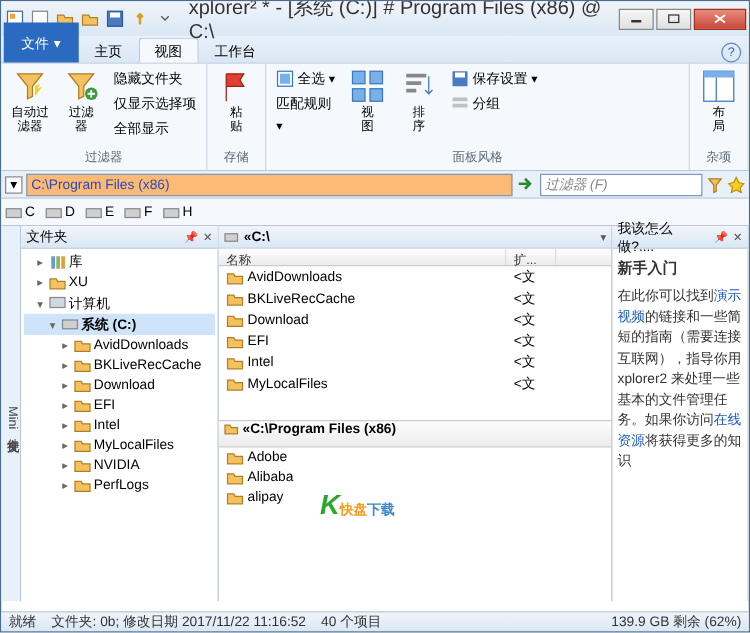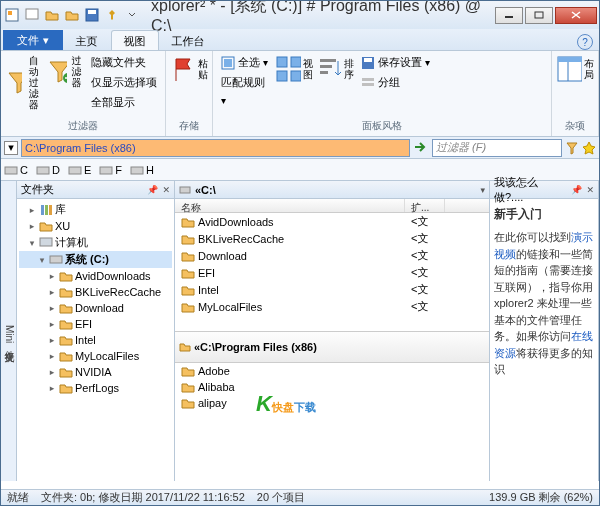--- a/index.html
+++ b/index.html
@@ -5,29 +5,29 @@
 *{margin:0;padding:0;box-sizing:border-box;font-family:"Microsoft YaHei","Segoe UI",Tahoma,sans-serif;font-size:11px;}
 body{width:600px;height:506px;background:#fff;overflow:hidden;border:1px solid #4a6c8f;position:relative;}
 .titlebar{height:28px;background:linear-gradient(#f0f4fa,#dae7f5);display:flex;align-items:center;padding:0 2px;}
 .titlebar .qat{display:flex;gap:2px;align-items:center;}
 .titlebar .qat-btn{width:18px;height:18px;display:flex;align-items:center;justify-content:center;}
 .titlebar .title{flex:1;margin-left:10px;color:#333;font-size:16px;}
 .winbtns{display:flex;}
 .winbtn{width:28px;height:17px;border:1px solid #888;margin-left:2px;display:flex;align-items:center;justify-content:center;background:linear-gradient(#f6f6f6,#e0e0e0);}
 .winbtn.close{background:linear-gradient(#e98a7c,#c94a3a);border-color:#a03020;color:#fff;width:42px;}
 .ribbon-tabs{height:22px;background:linear-gradient(#e8f0fa,#dae7f5);display:flex;align-items:flex-end;padding-left:2px;border-bottom:1px solid #b8c8d8;}
-.filemenu{background:#2a6ac0;color:#fff;padding:3px 14px;height:20px;display:flex;align-items:center;}
+.filemenu{background:#2a6ac0;color:#fff;padding:3px 14px;height:32px;display:flex;align-items:center;}
 .tab{padding:3px 12px;height:20px;border:1px solid transparent;border-bottom:none;cursor:pointer;}
 .tab.active{background:#f5f8fc;border-color:#b8c8d8;border-top-left-radius:3px;border-top-right-radius:3px;}
 .ribbon-help{margin-left:auto;margin-right:6px;width:16px;height:16px;border:1px solid #5a8ac8;border-radius:8px;color:#2a6ac0;display:flex;align-items:center;justify-content:center;font-size:10px;}
 .ribbon{height:86px;background:#f5f8fc;border-bottom:1px solid #b8c8d8;display:flex;}
 .rgroup{border-right:1px solid #d0d8e0;padding:2px 4px;display:flex;flex-direction:column;}
 .rgroup-body{flex:1;display:flex;gap:3px;align-items:flex-start;}
 .rgroup-label{text-align:center;color:#5a6a7a;font-size:10px;padding:1px 0;}
-.rbtn-large{width:38px;display:flex;flex-direction:row;align-items:center;gap:2px;padding:2px 0;}
+.rbtn-large{width:38px;display:flex;flex-direction:column;align-items:center;gap:2px;padding:2px 0;}
 .rbtn-large .icon{width:28px;height:28px;}
 .rbtn-large .lbl{font-size:10px;text-align:center;line-height:1.1;}
 .rbtn-stack{display:flex;flex-direction:column;gap:1px;}
 .rbtn-small{display:flex;align-items:center;gap:3px;padding:2px 4px;white-space:nowrap;font-size:10px;}
 .rbtn-small .icon{width:14px;height:14px;}
 .addressbar{height:22px;background:#e8f0fa;border-bottom:1px solid #b8c8d8;display:flex;align-items:center;padding:0 3px;gap:3px;}
 .addr-dd{width:14px;height:14px;border:1px solid #888;background:#fff;display:flex;align-items:center;justify-content:center;}
 .addr-input{flex:1;height:18px;border:1px solid #7a9ac0;background:#fdba74;color:#2a4ac0;padding:0 3px;display:flex;align-items:center;}
 .addr-go{width:16px;height:16px;color:#2a8a2a;}
 .filter-input{width:130px;height:18px;border:1px solid #7a9ac0;background:#fff;color:#888;padding:0 3px;display:flex;align-items:center;font-style:italic;}
@@ -50,21 +50,21 @@
 .list-cols{height:14px;background:linear-gradient(#fdfdfd,#ececec);border-bottom:1px solid #ccc;display:flex;}
 .list-col{border-right:1px solid #ddd;padding:2px 6px;font-size:10px;color:#333;}
 .list-rows{flex:1;overflow:hidden;}
 .list-row{display:flex;align-items:center;padding:1px 0;}
 .list-row .cell{display:flex;align-items:center;gap:3px;padding:0 6px;overflow:hidden;}
 .list-row .icon{width:14px;height:14px;}
 .helppane{width:110px;border-left:1px solid #b8c8d8;}
 .help-body{padding:6px 4px;font-size:10px;line-height:1.5;color:#333;}
 .help-body h3{font-size:12px;margin-bottom:6px;}
 .help-body a{color:#1a5ac0;text-decoration:none;}
-.bottom-header{height:32px;background:linear-gradient(#fdfdfd,#ececec);border-top:1px solid #ccc;border-bottom:1px solid #ccc;display:flex;align-items:center;padding:0 4px;font-size:10px;font-weight:bold;}
+.bottom-header{height:22px;background:linear-gradient(#fdfdfd,#ececec);border-top:1px solid #ccc;border-bottom:1px solid #ccc;display:flex;align-items:flex-start;padding:0 4px;font-size:10px;font-weight:bold;}
 .statusbar{position:absolute;bottom:0;left:0;right:0;height:16px;background:linear-gradient(#f0f4fa,#dae7f5);border-top:1px solid #b8c8d8;display:flex;align-items:center;padding:0 6px;font-size:10px;gap:12px;color:#333;}
 .statusbar .seg{white-space:nowrap;}
 .statusbar .spacer{flex:1;}
 .watermark{position:absolute;left:255px;top:210px;z-index:5;font-size:18px;font-weight:bold;pointer-events:none;}
 .watermark .k{color:#2aa82a;font-size:22px;font-style:italic;font-weight:bold;}
 .watermark .t1{color:#f59a1a;}
 .watermark .t2{color:#3a8ad0;}
 svg{display:block;}
 </style>
 </head>
@@ -526,16 +526,16 @@
   </div>
 
   <div class="watermark">
     <span class="k">K</span><span class="t1">快盘</span><span class="t2">下载</span>
   </div>
 </div>
 
 <div class="statusbar">
   <span class="seg">就绪</span>
   <span class="seg">文件夹: 0b; 修改日期 2017/11/22 11:16:52</span>
-  <span class="seg">20 个项目</span>
+  <span class="seg">40 个项目</span>
   <span class="spacer"></span>
   <span class="seg">139.9 GB 剩余 (62%)</span>
 </div>
 
 </body></html>

